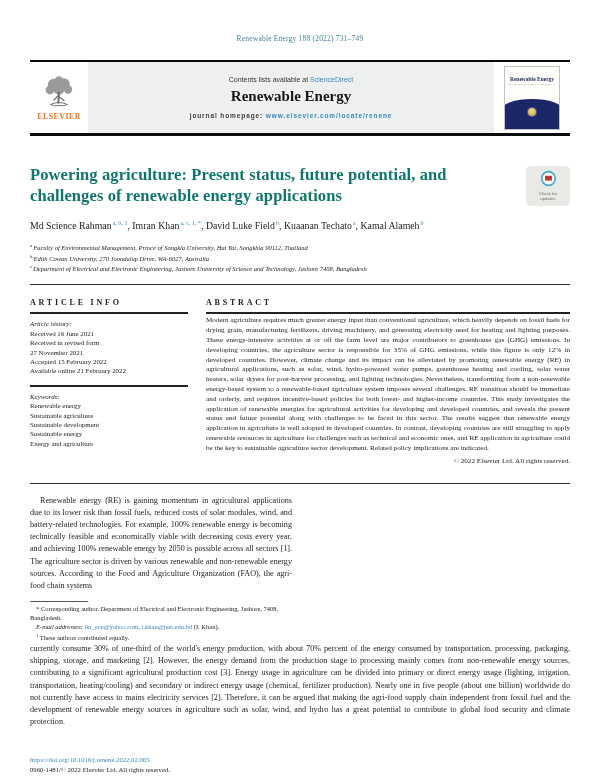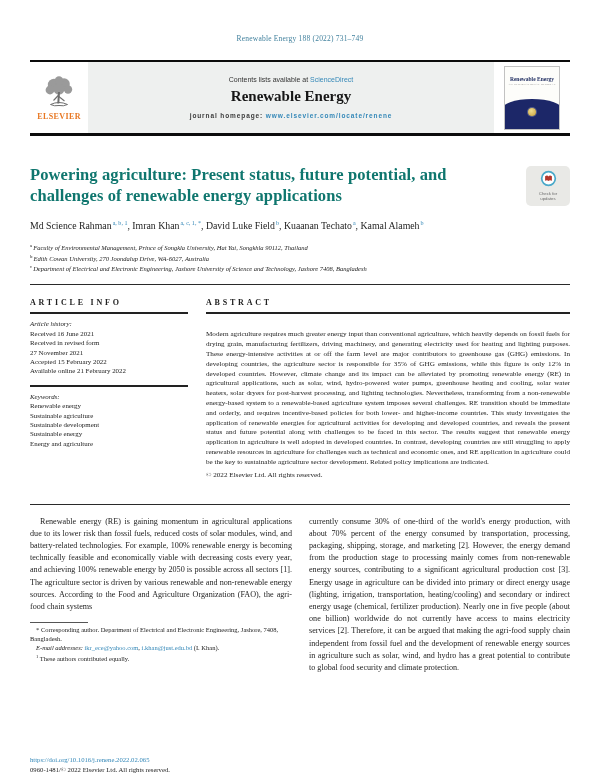--- a/index.html
+++ b/index.html
@@ -45,26 +45,26 @@
   .rule-full.thin { border-top-width:1.3px; }
 
   
   .info-abstract { margin:7px 30px 0; display:flex; }
   .col-info { width:158px; margin-right:18px; flex-shrink:0; }
   .col-abs { flex:1; }
   .block-heading { font-size:8px; font-weight:bold; letter-spacing:2.8px; color:#222; padding:6px 0 5px; }
   .col-rule { border-top:2px solid #222; }
   .small-block { font-size:6.9px; line-height:9.4px; padding:5px 0 9px; color:#222; }
   .label-italic { font-style:italic; }
-  .abstract-body { font-size:7.15px; line-height:9.8px; text-align:justify; padding-top:16px; color:#222; margin:0; }
-  .copyright { font-size:7.15px; color:#222; margin:3px 0 7px; padding-bottom:8px; }
+  .abstract-body { font-size:7.15px; line-height:9.8px; text-align:justify; padding-top:2px; color:#222; margin:0; }
+  .copyright { text-align:right; font-size:7.15px; color:#222; margin:3px 0 0; padding-bottom:8px; }
 
   
   h2.section-heading { margin:18px 30px 0; font-size:9.6px; font-weight:bold; color:#161616; }
-  .two-col { margin:11px 30px 0; display:flex; }
+  .two-col { margin:11px 30px 0; display:flex;flex-direction:column; }
   .col-l { width:262px; margin-right:17px; flex-shrink:0; }
   .col-r { flex:1; }
   p.body-text { margin:0; font-size:8.15px; line-height:12.2px; text-align:justify; color:#1d1d1d; }
   .indent { text-indent:10px; }
 
   
   .footnote { margin-top:9px; }
   .fn-rule { width:58px; border-top:1px solid #555; margin-bottom:3px; }
   .fn { font-size:6.5px; line-height:8.9px; color:#222; margin:0; }
   .fn.first-indent { text-indent:6px; }

